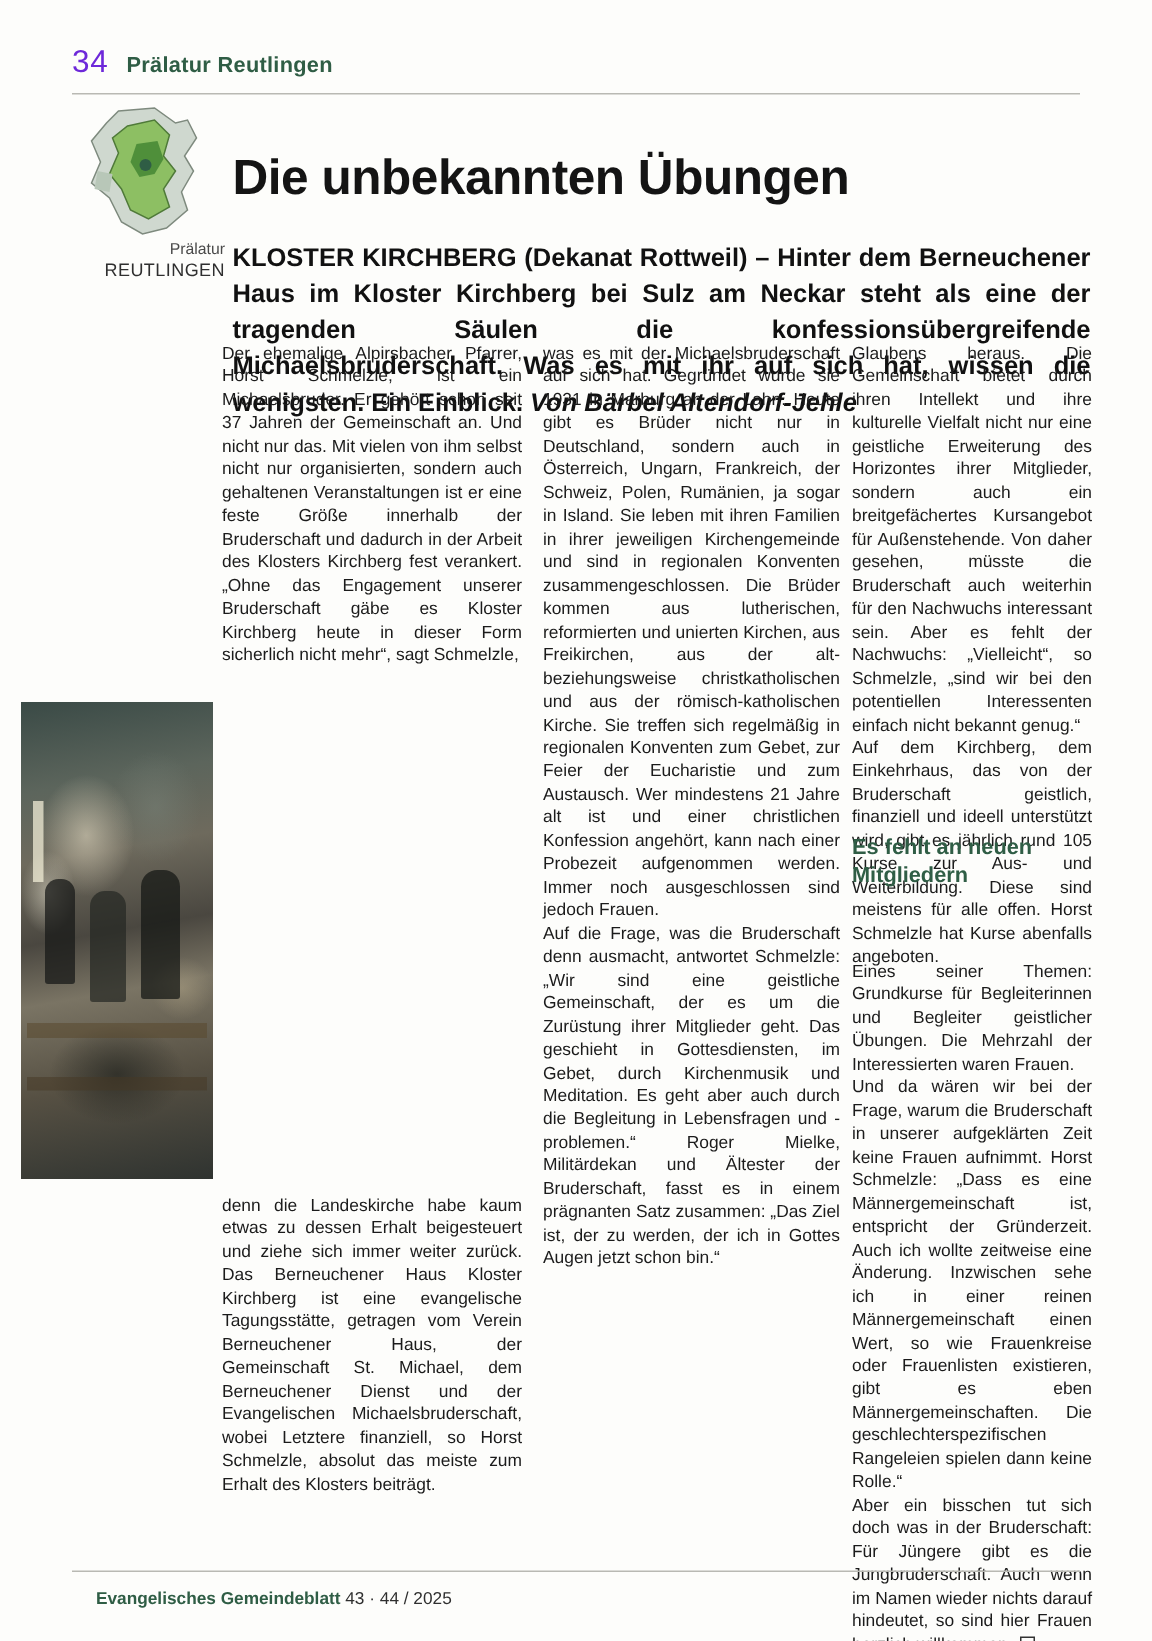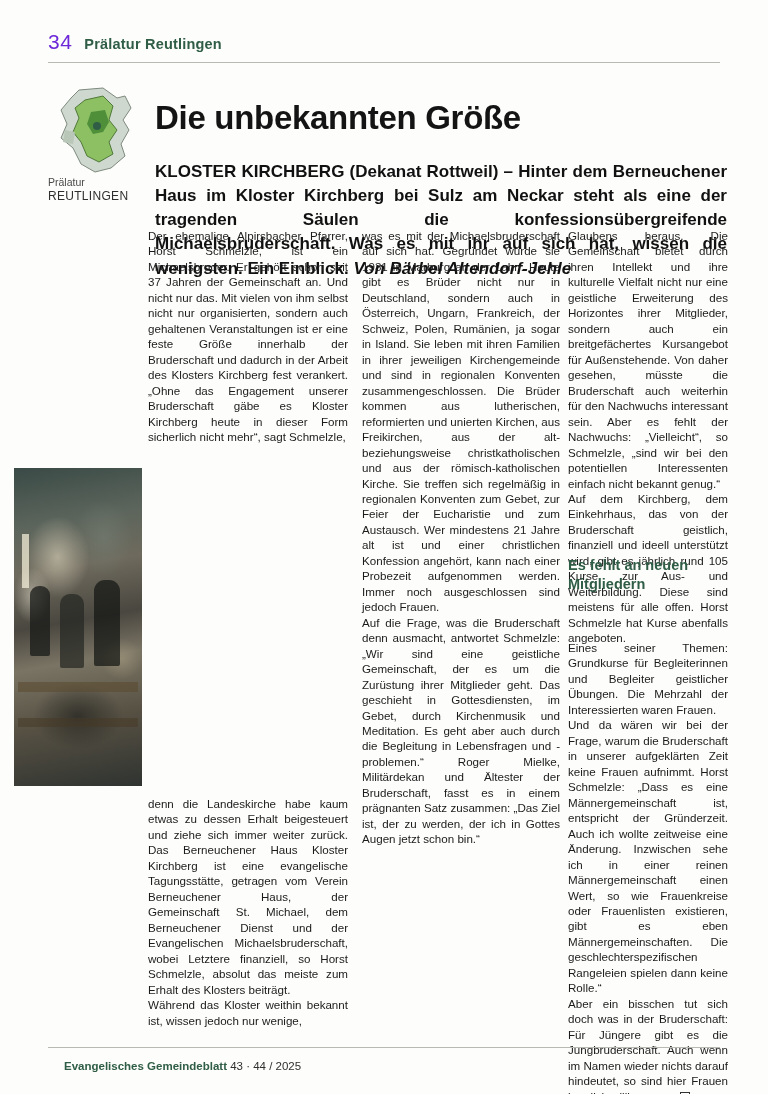--- a/index.html
+++ b/index.html
@@ -59,23 +59,23 @@
     font-size: 33px;
     line-height: 1.1;
     font-weight: 700;
     color: #141414;
     letter-spacing: -0.3px;
   }
   
   .logo-block {
     position: absolute;
     left: 48px;
-    top: 86px;
+    top: 70px;
     width: 102px;
-    text-align: left;
+    text-align: right;
   }
   .logo-map {
     width: 96px;
     height: 88px;
     position: relative;
     margin: 0 auto;
   }
   .logo-map svg { display: block; }
   .logo-cap {
     font-size: 10.5px;
@@ -210,21 +210,21 @@
 <body>
 
 <div class="page">
 
   <div class="running-head">
     <span class="folio">34</span>
     <span class="head-title">Prälatur Reutlingen</span>
   </div>
   <div class="rule-top"></div>
 
-  <h1 class="headline">Die unbekannten Größe</h1>
+  <h1 class="headline">Die unbekannten Übungen</h1>
 
   <div class="logo-block">
     <div class="logo-map">
       <svg viewBox="0 0 96 88" width="96" height="88" aria-hidden="true">
         <path d="M28 4 L52 2 L66 12 L74 10 L80 22 L72 34 L78 44 L70 58 L74 70 L60 82 L44 86 L30 78 L22 62 L10 52 L16 38 L10 24 L20 12 Z" fill="#cfd8cf" stroke="#7e8a7e" stroke-width="1"></path>
         <path d="M34 14 L52 10 L62 20 L58 34 L66 44 L58 56 L62 68 L48 76 L36 70 L30 56 L22 46 L28 32 L24 22 Z" fill="#8dbf63" stroke="#4f7a39" stroke-width="1"></path>
         <path d="M40 26 L54 24 L58 36 L52 46 L42 48 L36 38 Z" fill="#4f8f3a"></path>
         <circle cx="46" cy="40" r="4" fill="#2f5d45"></circle>
         <path d="M14 44 L24 46 L22 58 L12 56 Z" fill="#b8c7b8"></path>
       </svg>
@@ -248,21 +248,20 @@
     <div class="candle"></div>
     <div class="fig1"></div>
     <div class="fig2"></div>
     <div class="fig3"></div>
     <div class="bench"></div>
     <div class="bench2"></div>
   </div>
 
   <div class="col" style="left:148px; top:796px; width:200px;">
     <p>denn die Landeskirche habe kaum etwas zu dessen Erhalt beigesteuert und ziehe sich immer weiter zurück. Das Berneuchener Haus Kloster Kirchberg ist eine evangelische Tagungsstätte, getragen vom Verein Berneuchener Haus, der Gemeinschaft St. Michael, dem Berneuchener Dienst und der Evangelischen Michaelsbruderschaft, wobei Letztere finanziell, so Horst Schmelzle, absolut das meiste zum Erhalt des Klosters beiträgt.</p>
-    <p>Während das Kloster weithin bekannt ist, wissen jedoch nur wenige,</p>
   </div>
 
   <div class="col col2">
     <p>was es mit der Michaelsbruderschaft auf sich hat. Gegründet wurde sie 1931 in Marburg an der Lahn. Heute gibt es Brüder nicht nur in Deutschland, sondern auch in Österreich, Ungarn, Frankreich, der Schweiz, Polen, Rumänien, ja sogar in Island. Sie leben mit ihren Familien in ihrer jeweiligen Kirchengemeinde und sind in regionalen Konventen zusammengeschlossen. Die Brüder kommen aus lutherischen, reformierten und unierten Kirchen, aus Freikirchen, aus der alt- beziehungsweise christkatholischen und aus der römisch-katholischen Kirche. Sie treffen sich regelmäßig in regionalen Konventen zum Gebet, zur Feier der Eucharistie und zum Austausch. Wer mindestens 21 Jahre alt ist und einer christlichen Konfession angehört, kann nach einer Probezeit aufgenommen werden. Immer noch ausgeschlossen sind jedoch Frauen.</p>
     <p>Auf die Frage, was die Bruderschaft denn ausmacht, antwortet Schmelzle: „Wir sind eine geistliche Gemeinschaft, der es um die Zurüstung ihrer Mitglieder geht. Das geschieht in Gottesdiensten, im Gebet, durch Kirchenmusik und Meditation. Es geht aber auch durch die Begleitung in Lebensfragen und -problemen.“ Roger Mielke, Militärdekan und Ältester der Bruderschaft, fasst es in einem prägnanten Satz zusammen: „Das Ziel ist, der zu werden, der ich in Gottes Augen jetzt schon bin.“</p>
   </div>
 
   <div class="col col3">
     <p>Glaubens heraus. Die Gemeinschaft bietet durch ihren Intellekt und ihre kulturelle Vielfalt nicht nur eine geistliche Erweiterung des Horizontes ihrer Mitglieder, sondern auch ein breitgefächertes Kursangebot für Außenstehende. Von daher gesehen, müsste die Bruderschaft auch weiterhin für den Nachwuchs interessant sein. Aber es fehlt der Nachwuchs: „Vielleicht“, so Schmelzle, „sind wir bei den potentiellen Interessenten einfach nicht bekannt genug.“</p>
     <p>Auf dem Kirchberg, dem Einkehrhaus, das von der Bruderschaft geistlich, finanziell und ideell unterstützt wird, gibt es jährlich rund 105 Kurse zur Aus- und Weiterbildung. Diese sind meistens für alle offen. Horst Schmelzle hat Kurse abenfalls angeboten.</p>

